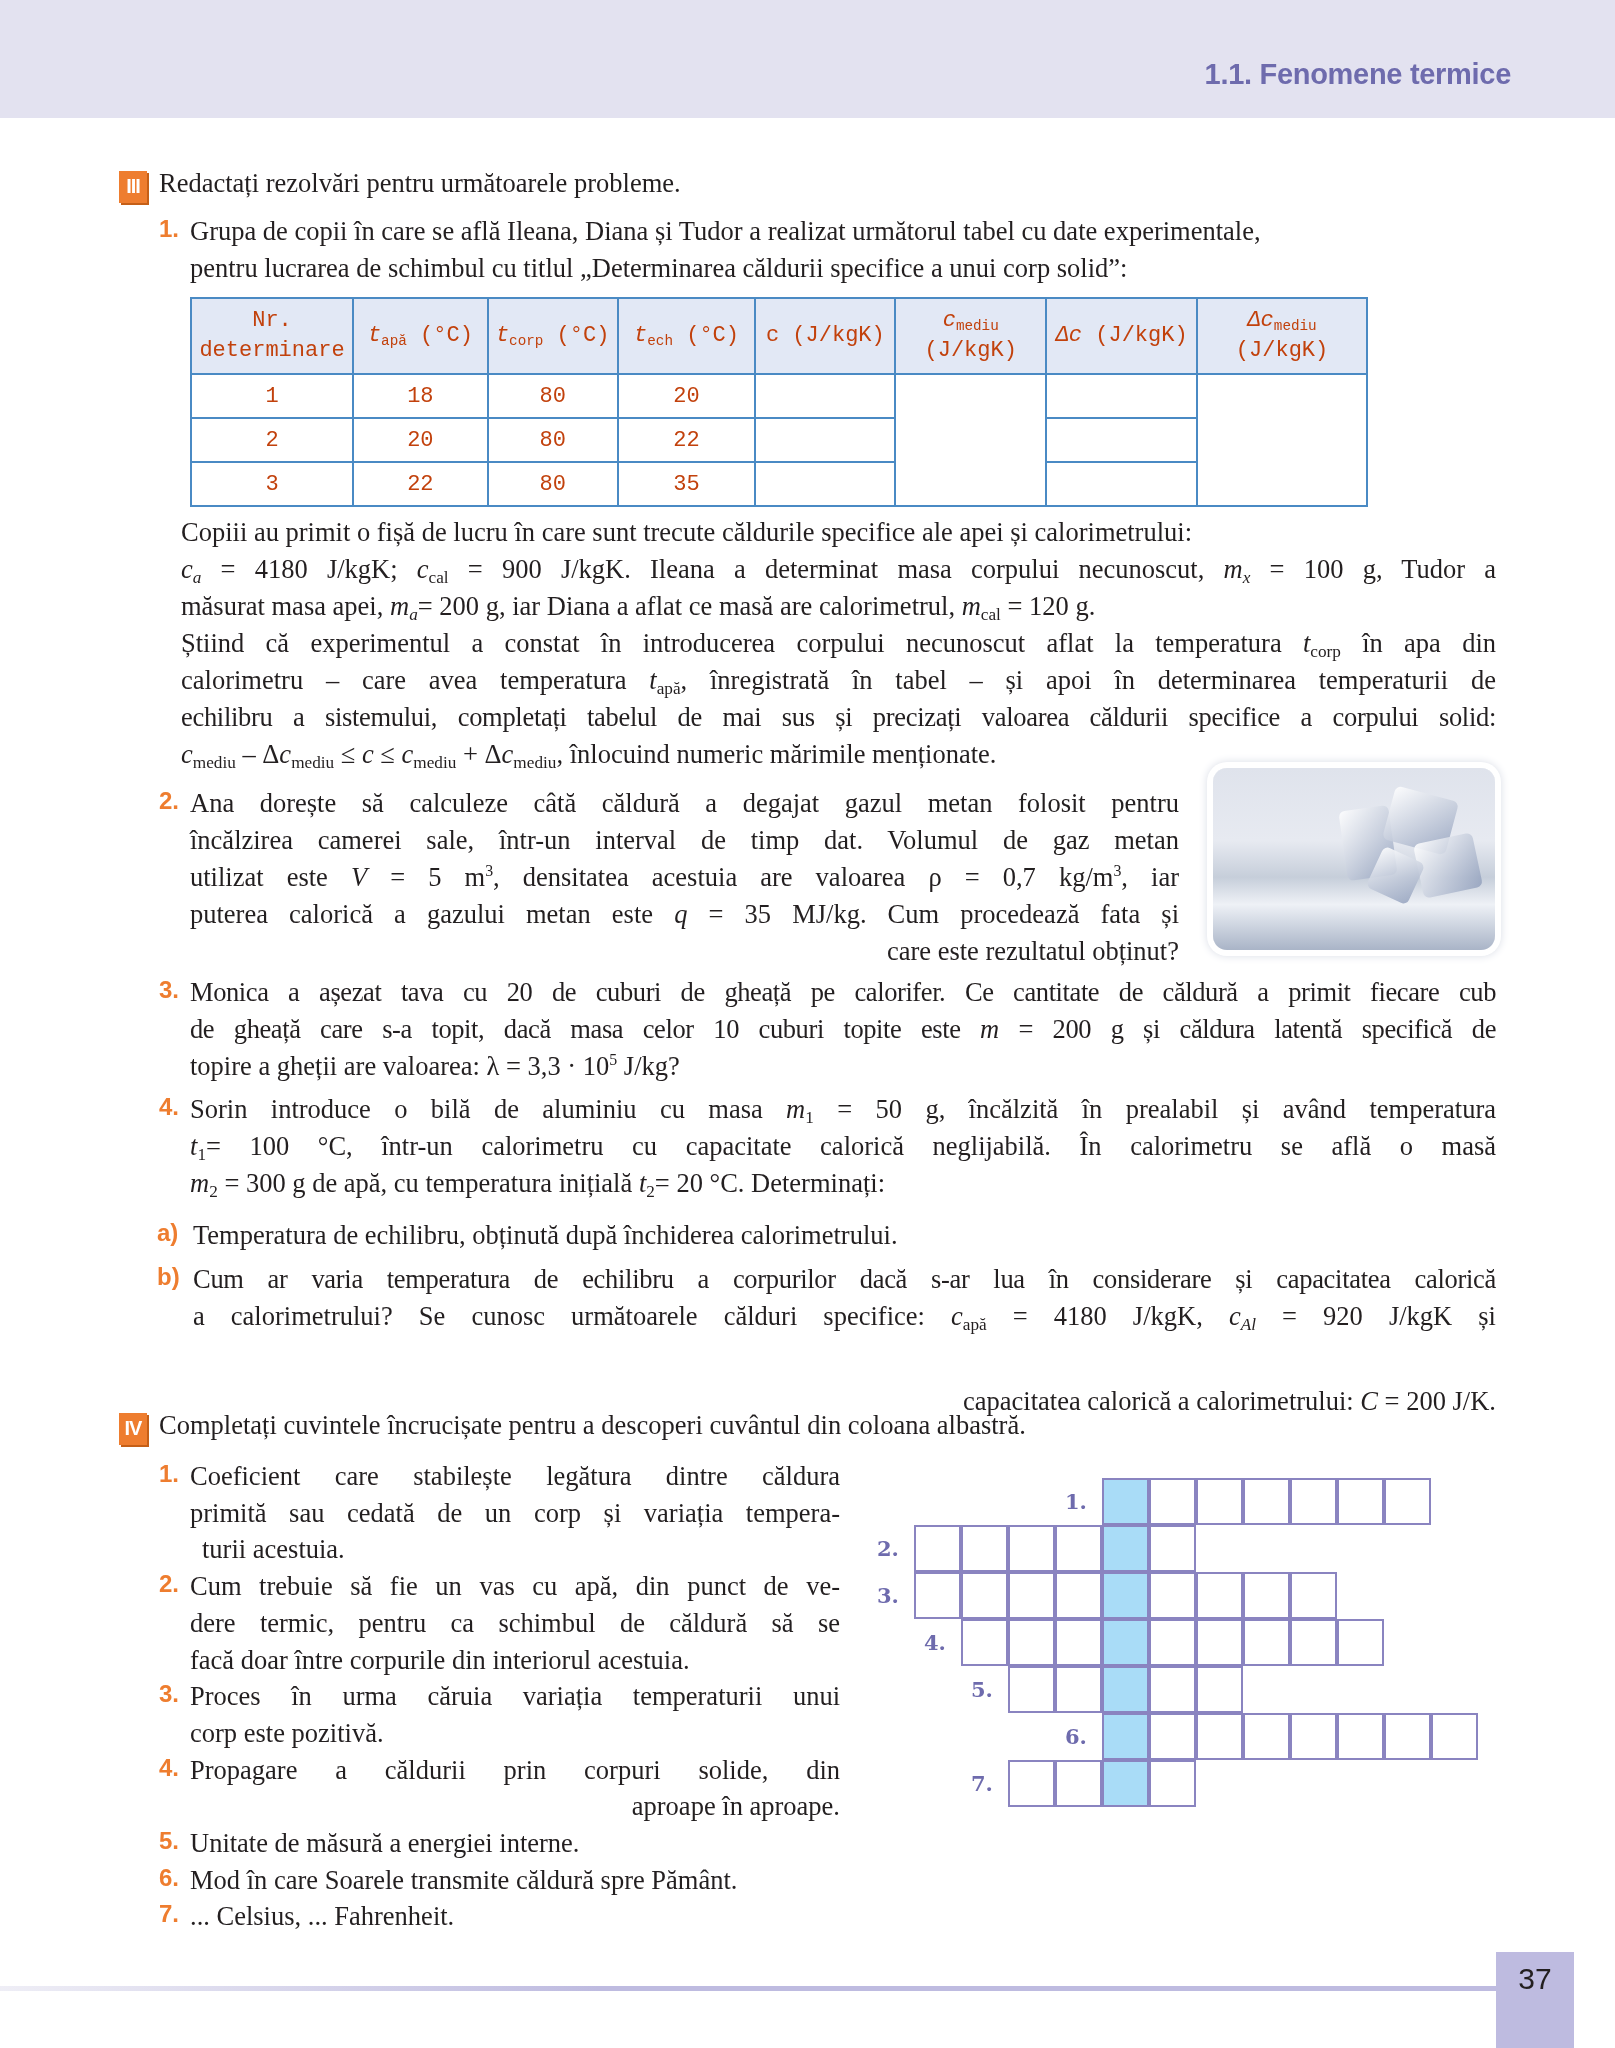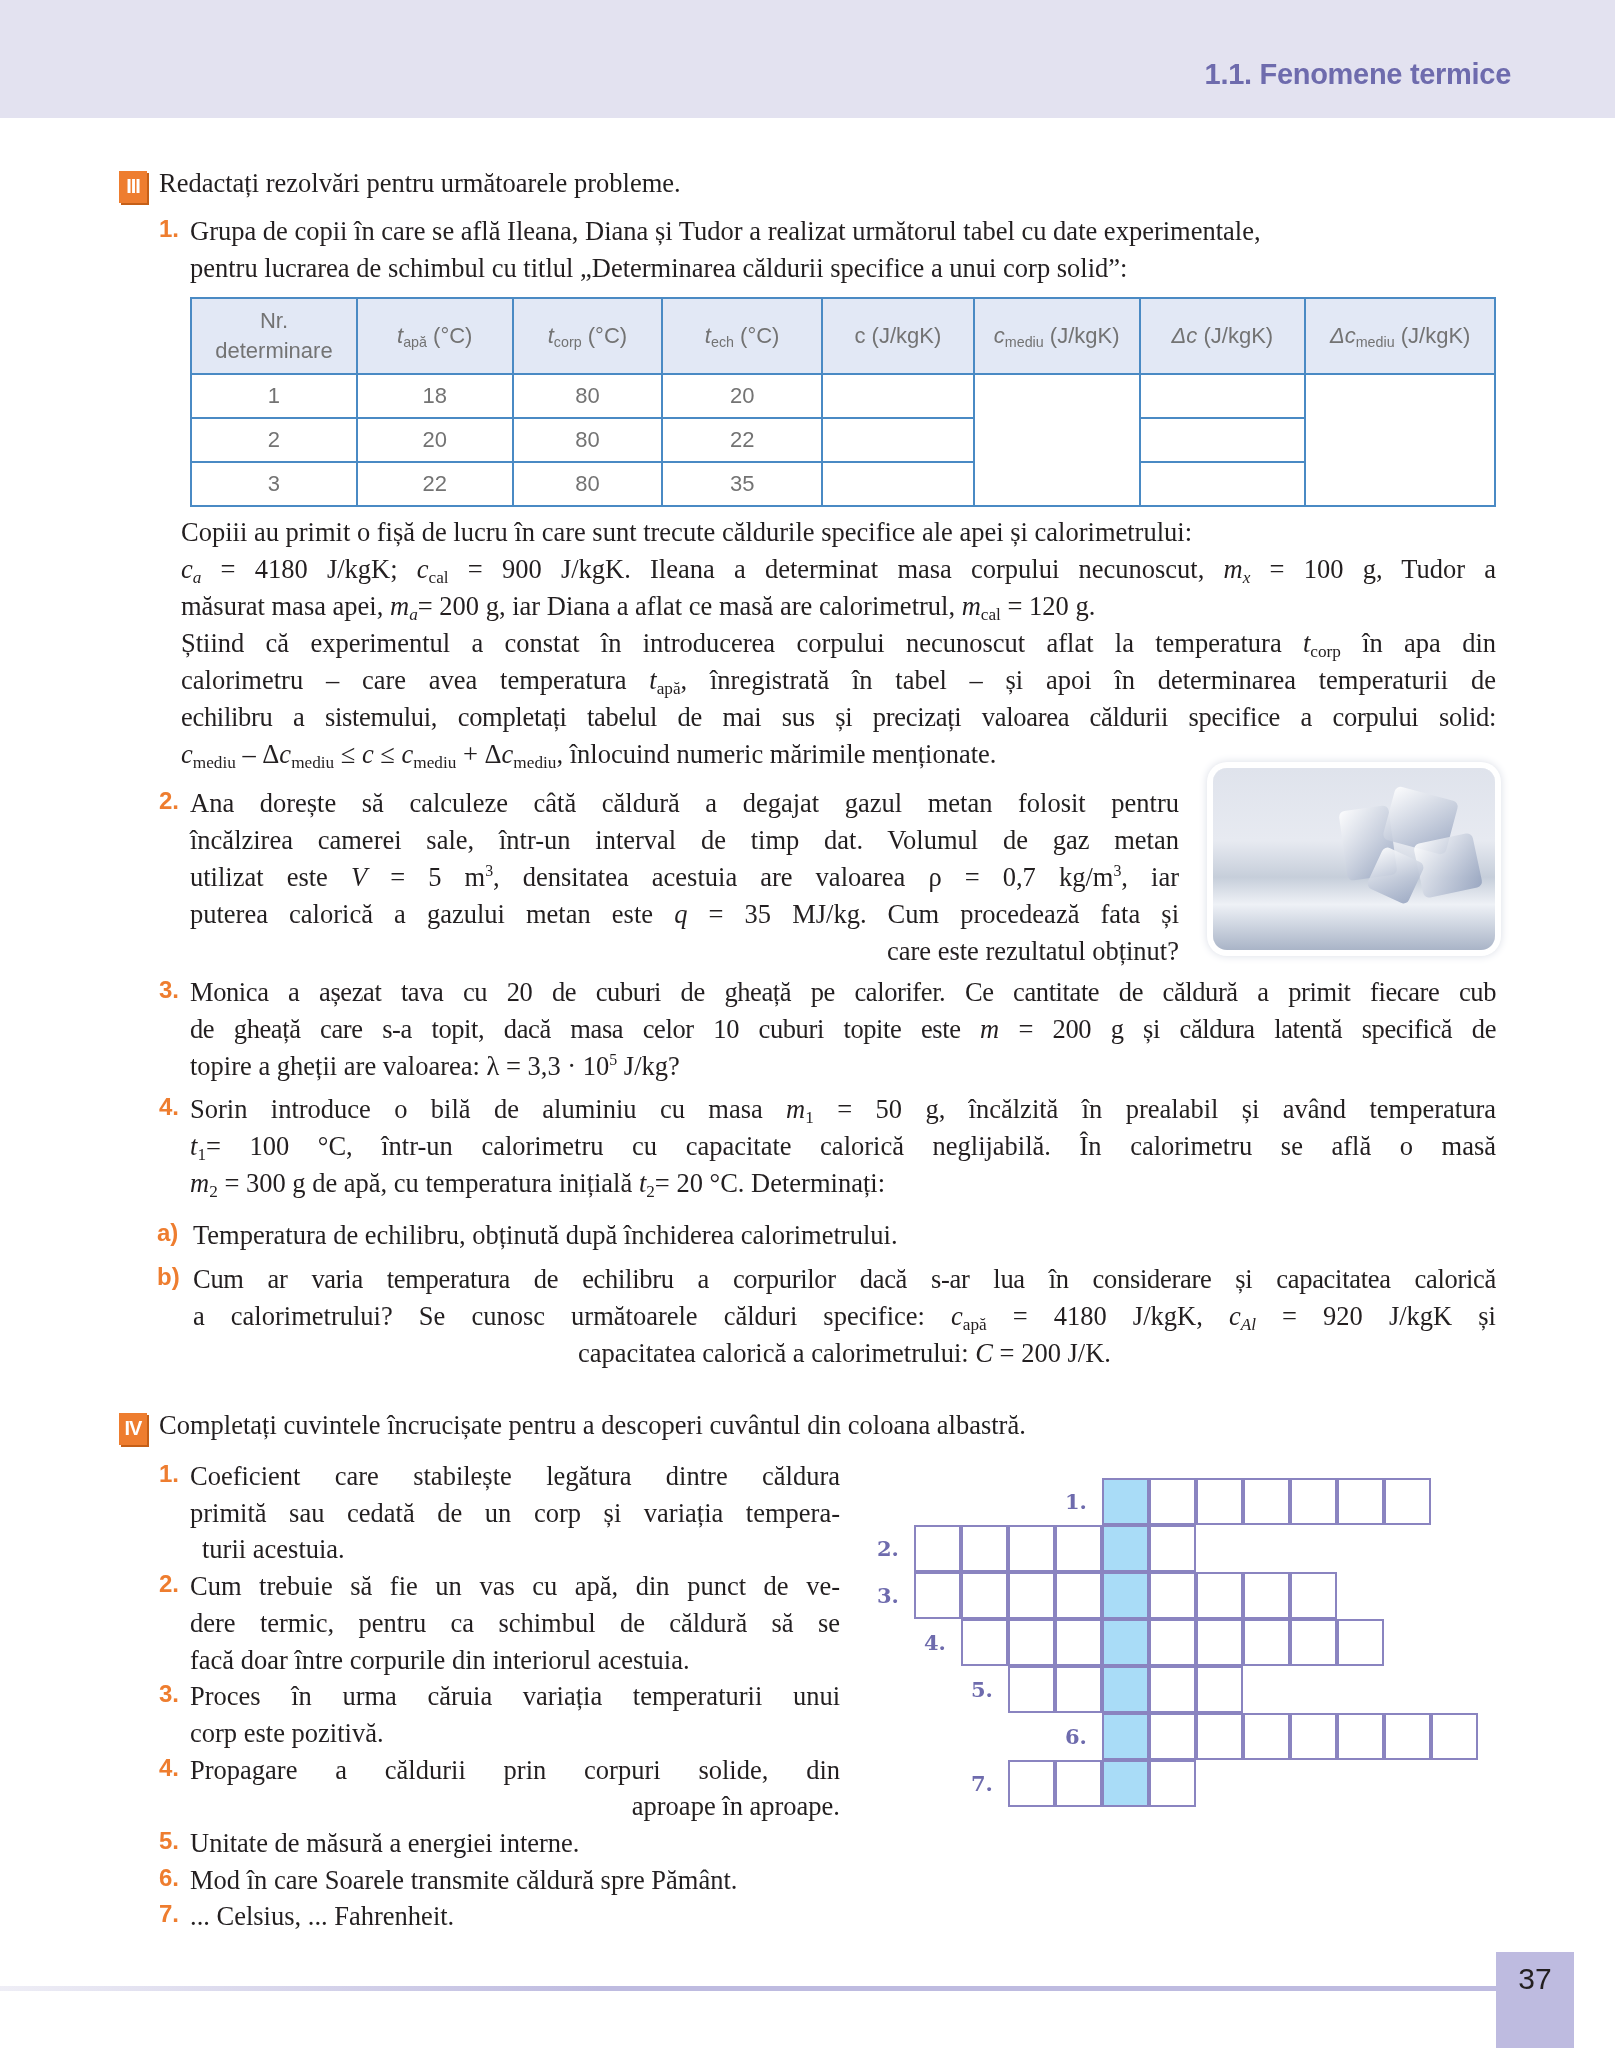--- a/index.html
+++ b/index.html
@@ -37,23 +37,23 @@
     font-size: 24px;
   }
   .item { position: absolute; }
   .item .num { position: absolute; left: 0; top: 0; }
   .item .body { position: absolute; left: 31px; right: 0; top: 0; }
   sub { font-size: 0.65em; vertical-align: -0.3em; line-height: 0; }
   sup { font-size: 0.6em; vertical-align: 0.6em; line-height: 0; }
   i { font-style: italic; }
 
   table.data {
-    position: absolute; left: 190px; top: 297px; width: 1306px;
-    border-collapse: collapse; font-family: Liberation Sans, sans-serif;
-    font-size: 22px; color: #737373;
+    position: absolute; left: 190px; top: 297px; width: 1178px;
+    border-collapse: collapse; font-family: Liberation Mono, monospace;
+    font-size: 22px; color: #c2410c;
   }
   table.data th, table.data td {
     border: 2px solid #4a8ac4; text-align: center; padding: 0;
   }
   table.data th { background: #e2e8f5; font-weight: normal; height: 74px; line-height: 30px; }
   table.data td { height: 42px; }
 
   .photo {
     position: absolute; left: 1213px; top: 768px; width: 282px; height: 182px;
     border-radius: 14px; overflow: hidden;
@@ -222,21 +222,21 @@
 <div class="item" style="left:157px; top:1217px; width:1339px;">
   <span class="num" style="top:2px;">a)</span>
   <div class="text-block" style="left:36px; width:1303px; top:0;">Temperatura de echilibru, obținută după închiderea calorimetrului.</div>
 </div>
 
 <div class="item" style="left:157px; top:1261px; width:1339px;">
   <span class="num" style="top:2px;">b)</span>
   <div class="text-block" style="left:36px; width:1303px; top:0;">
     <div style="text-align-last:justify; letter-spacing:-0.3px;">Cum ar varia temperatura de echilibru a corpurilor dacă s-ar lua în considerare și capacitatea calorică</div>
     <div style="text-align-last:justify;"><span>a calorimetrului? Se cunosc următoarele călduri specifice: </span><i>c</i><sub>apă</sub><span> = 4180 J/kgK, </span><i>c</i><sub><i>Al</i></sub><span> = 920 J/kgK și</span></div>
-    <div style="text-align:center;"><span>capacitatea calorică a calorimetrului: </span><i>C</i><span> = 200 J/K.</span></div>
+    <div style="text-align:right;margin-top:48px;"><span>capacitatea calorică a calorimetrului: </span><i>C</i><span> = 200 J/K.</span></div>
   </div>
 </div>
 
 <div class="section-badge" style="top:1413px;">IV</div>
 <div class="section-title" style="top:1410px; font-size:26.5px;">Completați cuvintele încrucișate pentru a descoperi cuvântul din coloana albastră.</div>
 
 <div id="clues" style="position:absolute; left:159px; top:1458px; width:700px;">
     <div class="item" style="left: 0px; top: 0px; width: 700px;">
       <span class="num" style="top: 2px;">1.</span>
       <div class="text-block" style="left: 31px; top: 0px; width: 650px; line-height: 36.7px;">

